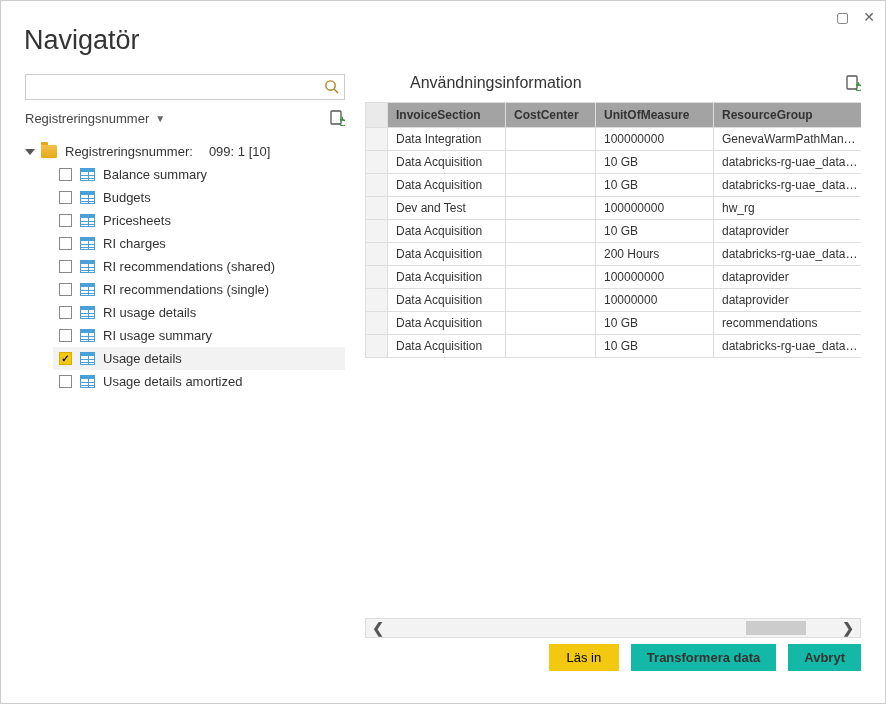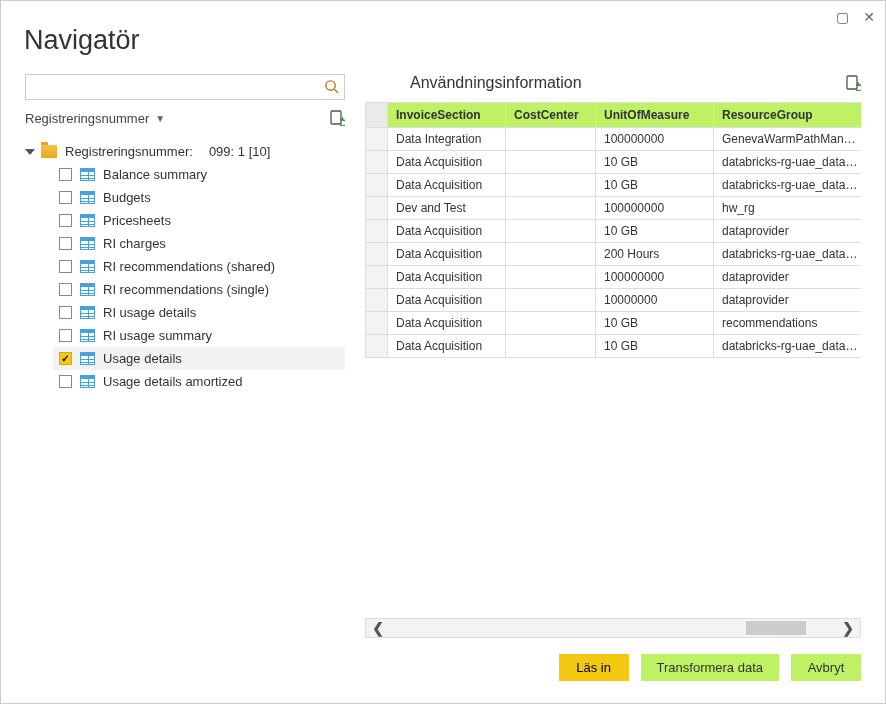--- a/index.html
+++ b/index.html
@@ -166,21 +166,21 @@
     }
     .data-table {
       border-collapse: collapse;
       width: 100%;
       table-layout: fixed;
       font-size: 12px;
     }
     .data-table th {
       text-align: left;
       font-weight: 600;
-      background: #bef264;
+      background: #a3a3a3;
       border: 1px solid #ddd;
       padding: 5px 8px;
       white-space: nowrap;
       overflow: hidden;
       text-overflow: ellipsis;
     }
     .data-table th:first-child {
       width: 22px;
       background: #eaeaea;
     }
@@ -224,35 +224,35 @@
     .hscroll-thumb {
       position: absolute;
       right: 30px;
       top: 2px;
       height: 14px;
       width: 60px;
       background: #ccc;
     }
     .footer {
       position: absolute;
-      bottom: 22px;
+      bottom: 32px;
       right: 24px;
       display: flex;
       gap: 12px;
     }
     .btn {
       min-width: 70px;
       padding: 6px 16px;
       border: none;
       font-size: 13px;
       cursor: pointer;
       font-family: inherit;
     }
     .btn-primary { background: #f2c811; color: #000; }
-    .btn-secondary { background: #bef264; color: #333; }
+    .btn-secondary { background: #14b8a6; color: #333; font-weight: bold; }
   </style>
 </head>
 <body>
 
 <div class="window-controls">
   <span>▢</span>
   <span>✕</span>
 </div>
 
 <div class="title">Navigatör</div>

